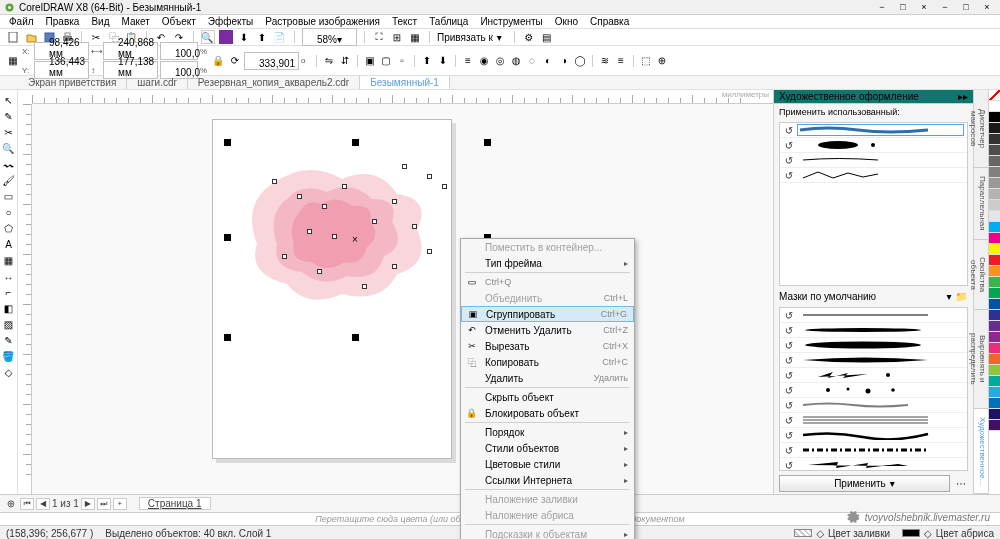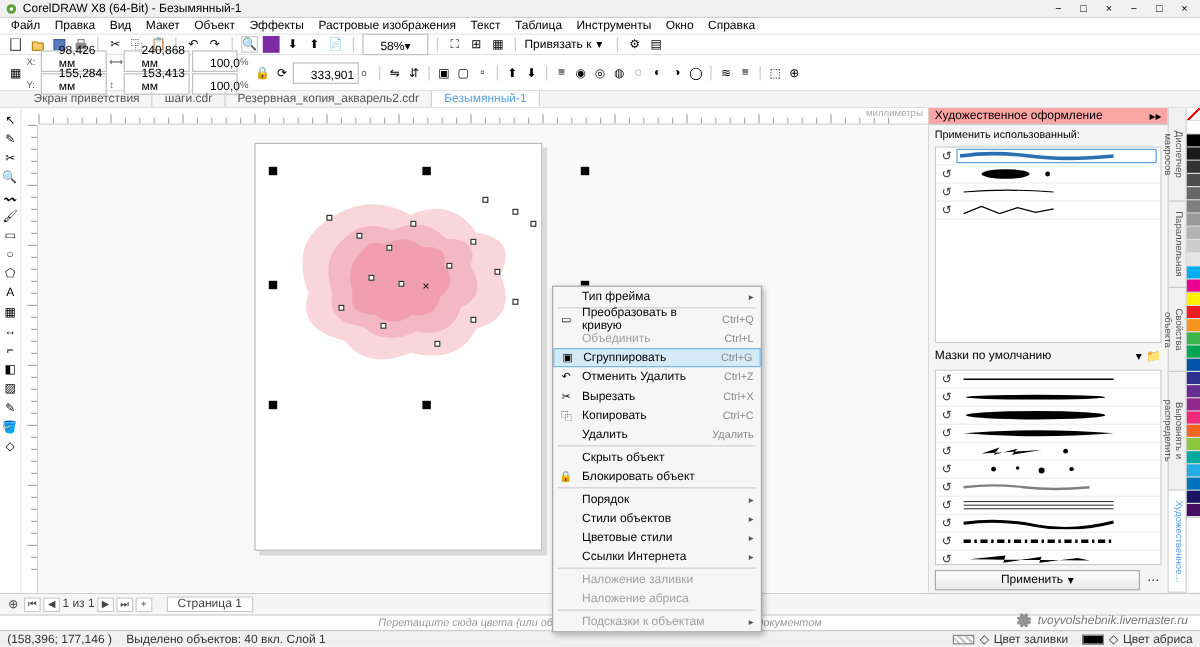--- a/index.html
+++ b/index.html
@@ -44,21 +44,21 @@
 .cm-item { display:flex; align-items:center; height:16px; padding:0 6px 0 4px; gap:6px; }
 .cm-item.disabled { color:#a0a0a0; }
 .cm-item.highlight { background:#d5e9f7; border:1px solid #7ab8e4; height:16px; }
 .cm-sep { height:1px; background:#d0d0d0; margin:1px 4px; }
 .cm-ico { width:14px; height:14px; display:flex;align-items:center;justify-content:center;font-size:9px; }
 .cm-txt { flex:1; }
 .cm-cut { color:#888; font-size:9px; }
 .cm-arrow { font-size:8px; color:#555; }
 .right-dock { width:215px; background:#f5f5f5; border-left:1px solid #d0d0d0; display:flex; }
 .docker { flex:1; display:flex; flex-direction:column; }
-.docker-title { height:14px; background:#fca5a5; border-bottom:1px solid #ccc; padding:0 5px; display:flex; align-items:center; font-size:9px; }
+.docker-title { height:14px; background:#0f766e; border-bottom:1px solid #ccc; padding:0 5px; display:flex; align-items:center; font-size:9px; }
 .docker-sec { padding:3px 5px; font-size:9px; }
 .brush-list { flex:1; overflow:hidden; border:1px solid #ccc; margin:2px 5px; background:#fff; }
 .brush-row { height:15px; display:flex; align-items:center; border-bottom:1px solid #eee; }
 .brush-ico { width:18px; display:flex; align-items:center; justify-content:center; font-size:10px; color:#333; }
 .brush-prev { flex:1; height:10px; position:relative; margin-right:4px; }
 .brush-prev.selected { outline:1px solid #5aa0e0; }
 .docker-tabs { width:15px; background:#f0f0f0; border-left:1px solid #d0d0d0; display:flex; flex-direction:column; }
 .vtab { writing-mode:vertical-rl; padding:8px 1px; font-size:8px; border-bottom:1px solid #ccc; color:#555; text-align:center; }
 .vtab.active { background:#fff; color:#5aa0e0; }
 .apply-row { display:flex; align-items:center; padding:2px 5px; gap:4px; }
@@ -167,35 +167,35 @@
   <div class="prop-stack">
     <div style="display:flex;align-items:center;gap:2px;">
         <span class="prop-lbl">X:</span>
         <div class="tb-fld">
           <span>98,426 мм</span>
         </div>
       </div>
     <div style="display:flex;align-items:center;gap:2px;">
         <span class="prop-lbl">Y:</span>
         <div class="tb-fld">
-          <span>155,284 мм</span>
+          <span>136,443 мм</span>
         </div>
       </div>
   </div>
   <div class="prop-stack">
     <div style="display:flex;align-items:center;gap:2px;">
         <span class="prop-lbl">⟷</span>
         <div class="tb-fld">
           <span>240,868 мм</span>
         </div>
       </div>
     <div style="display:flex;align-items:center;gap:2px;">
         <span class="prop-lbl">↕</span>
         <div class="tb-fld">
-          <span>153,413 мм</span>
+          <span>177,138 мм</span>
         </div>
       </div>
   </div>
   <div class="prop-stack">
     <div style="display:flex;align-items:center;gap:2px;">
         <div class="tb-fld narrow">
           <span>100,0</span>
         </div>
         <span class="prop-lbl">%</span>
       </div>
@@ -609,29 +609,32 @@
       <div class="swatch" style="background: rgb(141, 198, 63);"></div>
       <div class="swatch" style="background: rgb(0, 169, 157);"></div>
       <div class="swatch" style="background: rgb(37, 170, 225);"></div>
       <div class="swatch" style="background: rgb(0, 114, 188);"></div>
       <div class="swatch" style="background: rgb(27, 20, 100);"></div>
       <div class="swatch" style="background: rgb(68, 14, 98);"></div>
     </div>
 </div>
 
 <div class="context-menu" id="ctx-menu">
+    <div class="cm-item disabled">
+      <span class="cm-ico"></span>
+      <span class="cm-txt">Поместить в контейнер...</span>
+    </div>
     <div class="cm-item">
       <span class="cm-ico"></span>
       <span class="cm-txt">Тип фрейма</span>
       <span class="cm-arrow">▸</span>
     </div>
     <div class="cm-sep"></div>
     <div class="cm-item">
       <span class="cm-ico">▭</span>
-      <span class="cm-txt">Преобразовать в кривую</span>
       <span class="cm-cut">Ctrl+Q</span>
     </div>
     <div class="cm-item disabled">
       <span class="cm-ico"></span>
       <span class="cm-txt">Объединить</span>
       <span class="cm-cut">Ctrl+L</span>
     </div>
     <div class="cm-item highlight">
       <span class="cm-ico">▣</span>
       <span class="cm-txt">Сгруппировать</span>
@@ -705,27 +708,27 @@
   </div>
 
 <div class="pagebar">
   <span class="tb-ico">⊕</span>
   <span class="pg-btn">⏮</span>
   <span class="pg-btn">◀</span>
   <span>1 из 1</span>
   <span class="pg-btn">▶</span>
   <span class="pg-btn">⏭</span>
   <span class="pg-btn">+</span>
-  <span style="margin-left:10px;border:1px solid #ccc;padding:0 8px;background:#fff;">Страница 1</span>
+  <span style="margin-left:10px;border:1px solid #ccc;padding:0 8px;background:#fff;text-decoration:underline;">Страница 1</span>
 </div>
 
 <div class="hintbar">Перетащите сюда цвета (или объекты), чтобы сохранить их вместе с документом</div>
 
 <div class="statusbar">
-  <span>(158,396; 177,146 )</span>
+  <span>(158,396; 256,677 )</span>
   <span>Выделено объектов: 40 вкл. Слой 1</span>
   <span style="margin-left:auto;display:flex;align-items:center;gap:4px;">
     <span class="st-sw" style="background:repeating-linear-gradient(45deg,#fff,#fff 2px,#ccc 2px,#ccc 4px);"></span>
     <span>◇</span>
     <span>Цвет заливки</span>
   </span>
   <span style="display:flex;align-items:center;gap:4px;">
     <span class="st-sw" style="background:#000;"></span>
     <span>◇</span>
     <span>Цвет абриса</span>

